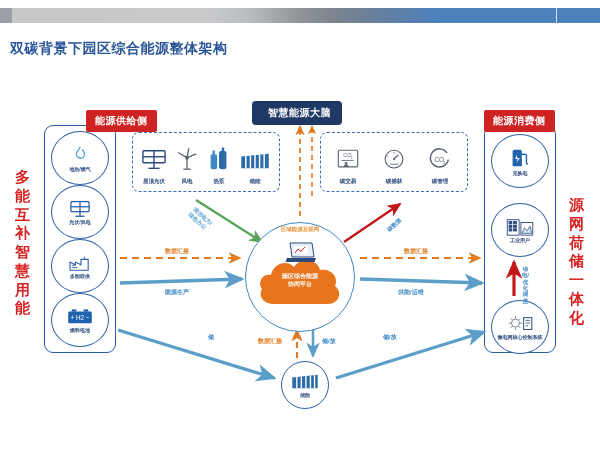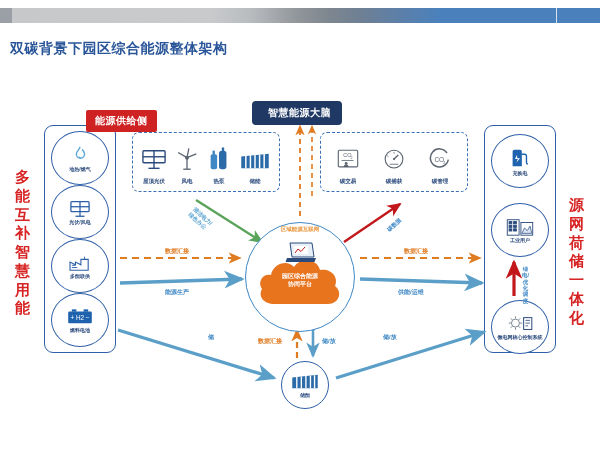--- a/index.html
+++ b/index.html
@@ -274,20 +274,21 @@
     <span>源</span>
     <span>网</span>
     <span>荷</span>
     <span>储</span>
     <span>一</span>
     <span>体</span>
     <span>化</span>
   </div>
 
   <div class="red-badge" id="badge-supply">能源供给侧</div>
+  <div class="red-badge" id="badge-consume">能源消费侧</div>
   <div class="navy-badge" id="badge-brain">智慧能源大脑</div>
 
   <div class="side-panel" id="panel-supply"></div>
 
   <div class="node" id="node-geo">
     <span>
       <svg width="22" height="22" viewBox="0 0 24 24" fill="none" stroke="#5aa8d8" stroke-width="1.5">
         <path d="M12 3c0 3-4 4.5-4 8a4.5 4.5 0 0 0 9 0c0-2.2-1.6-3.4-2.6-5.2"></path>
         <path d="M11 13.5c0 1.3 1 2 2 1.4" stroke-width="1.2"></path>
       </svg>

